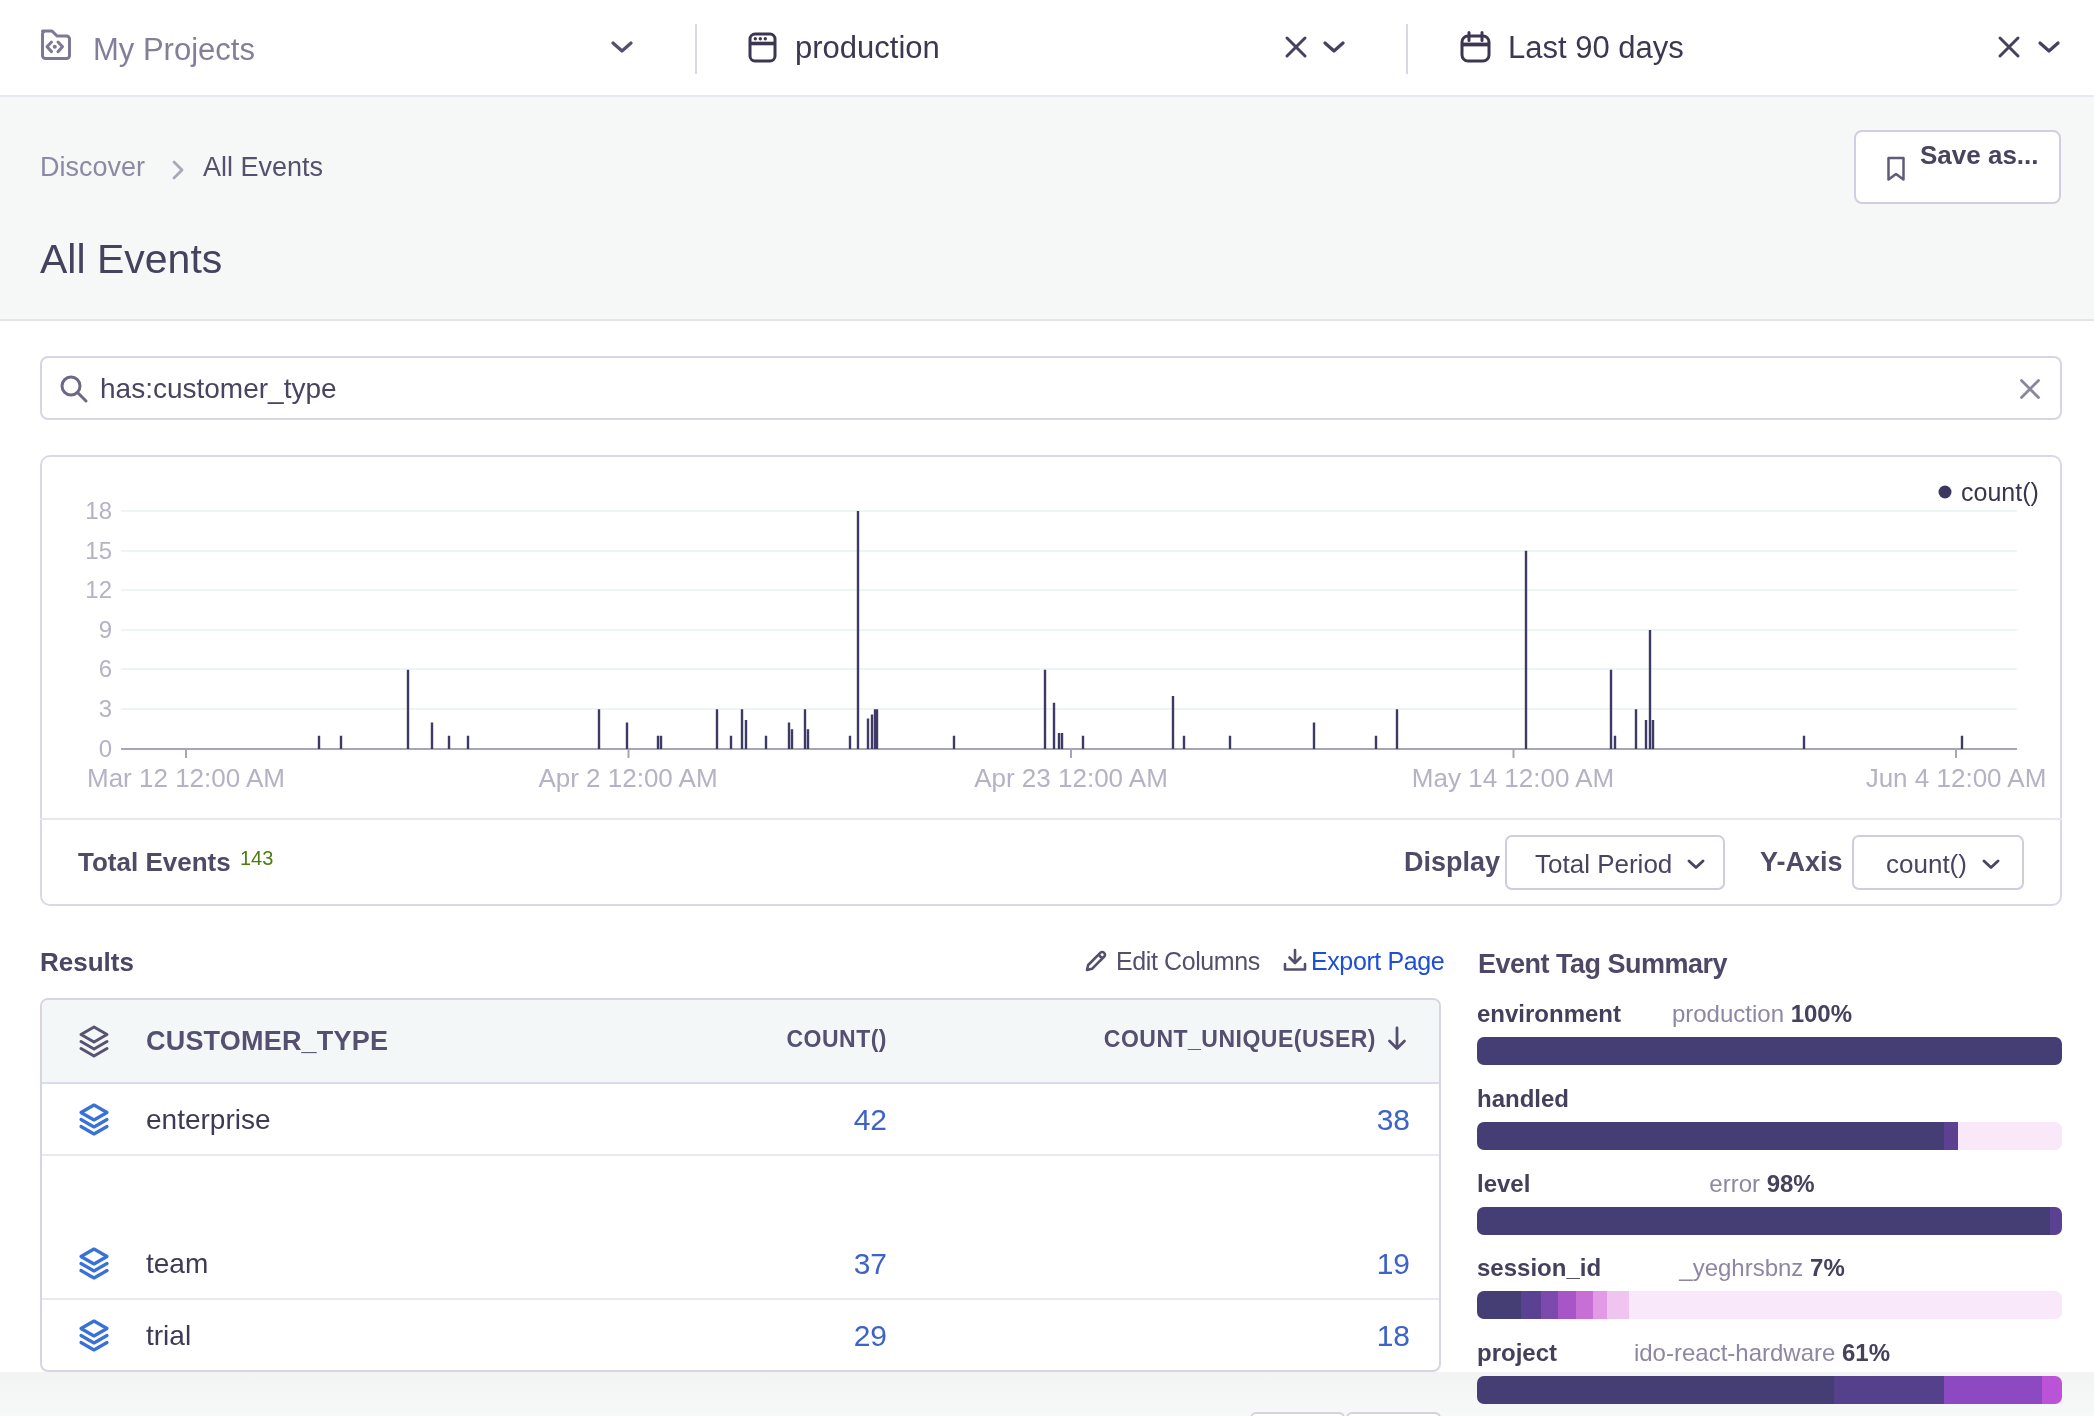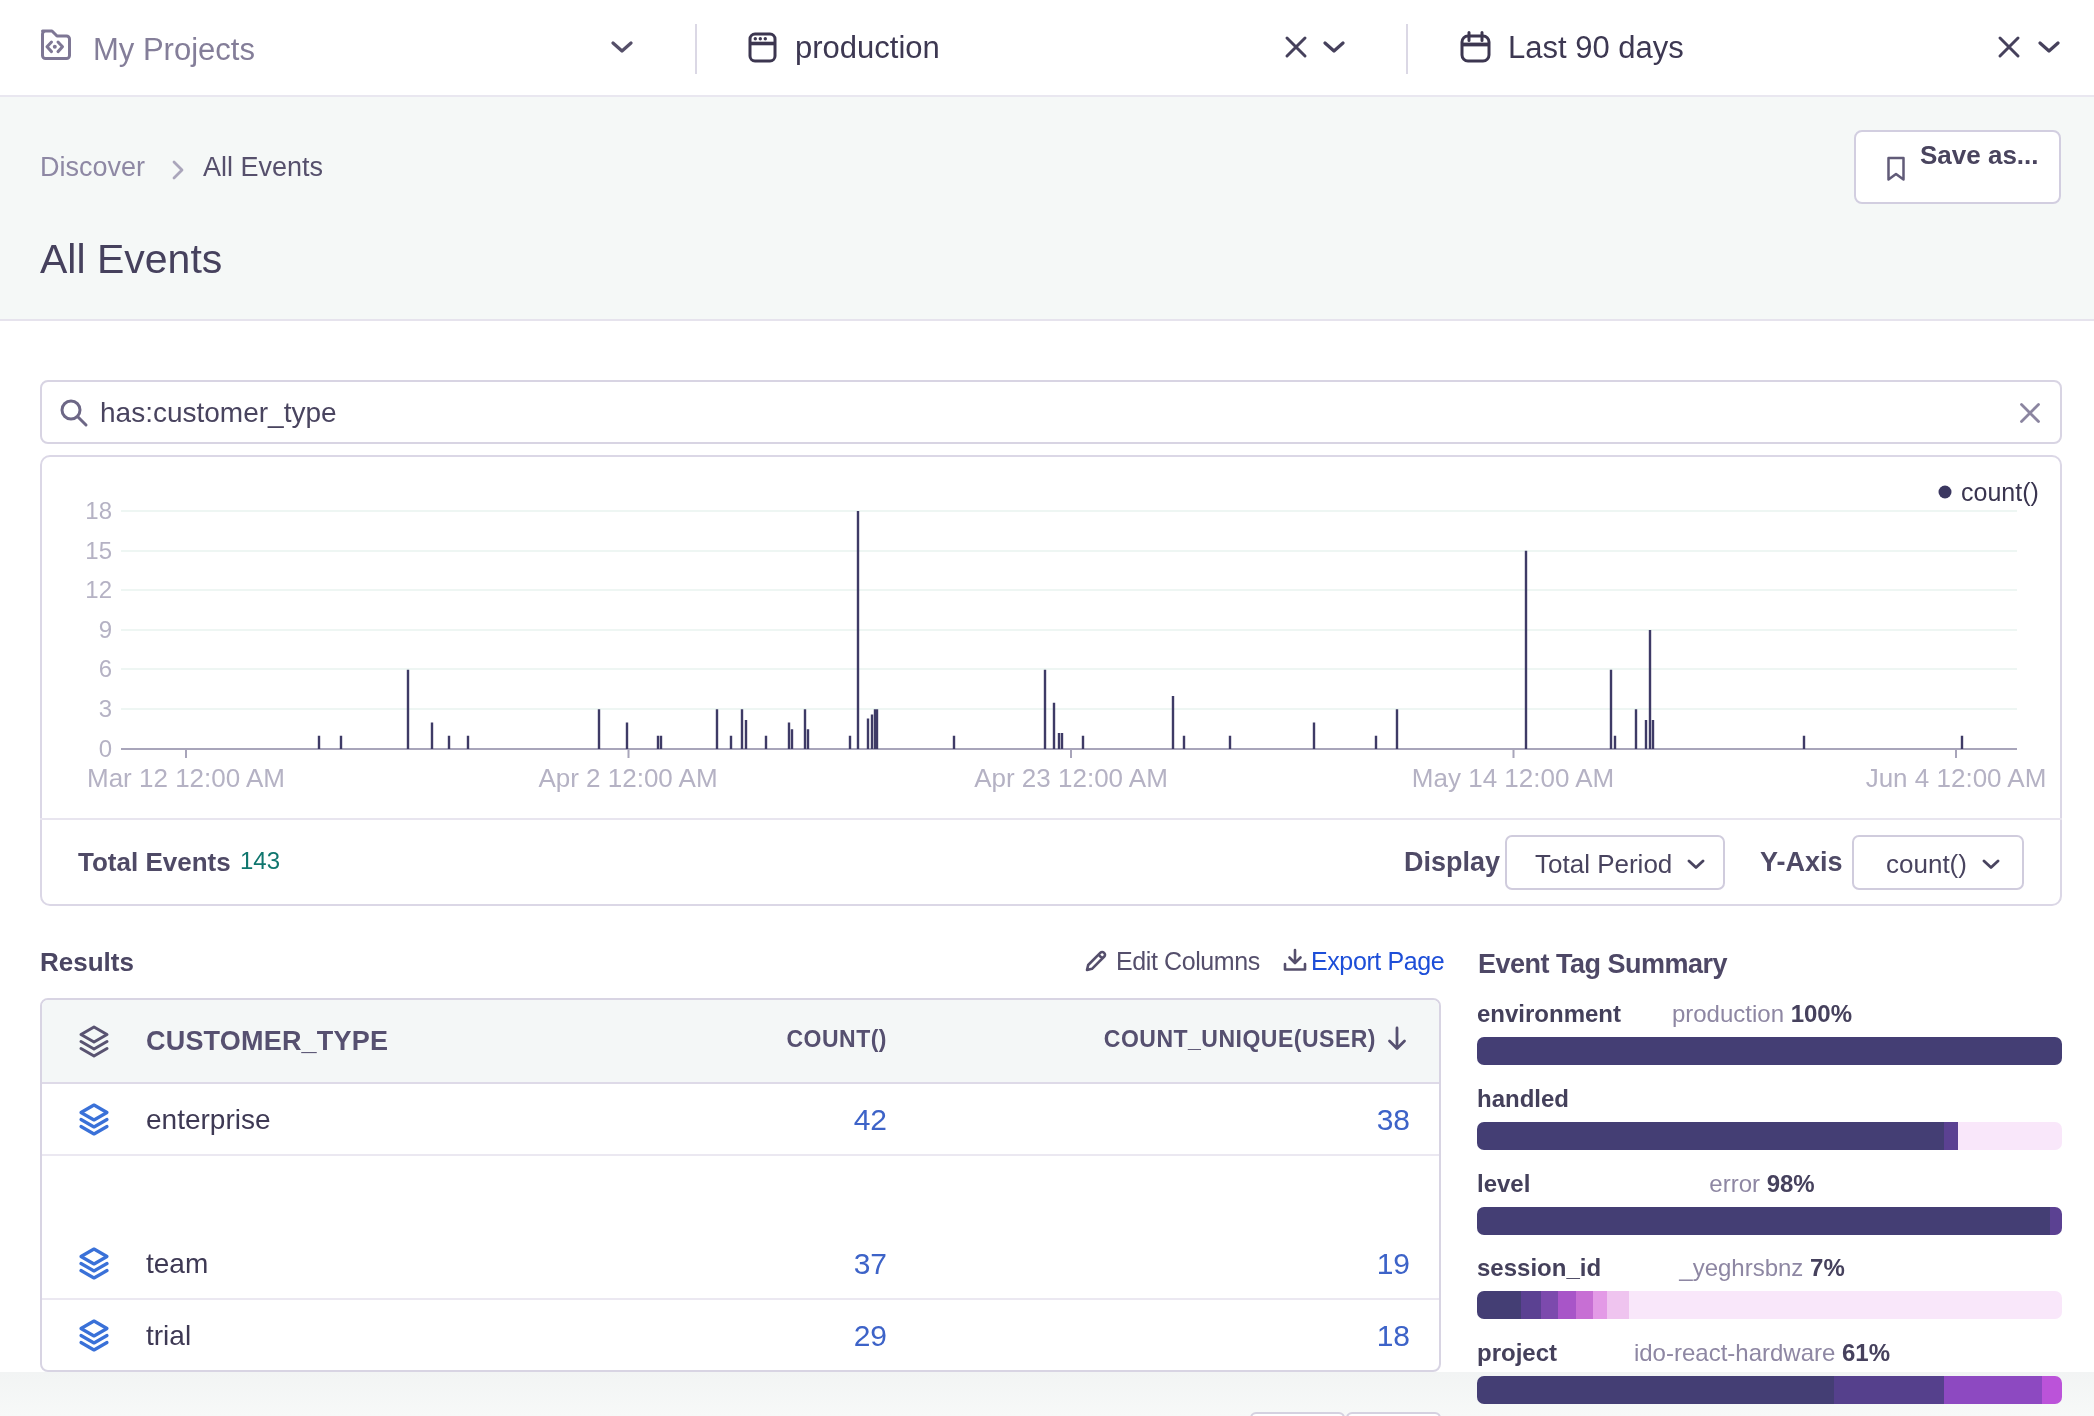--- a/index.html
+++ b/index.html
@@ -11,21 +11,21 @@
 
 #topbar { position:absolute; left:0; top:0; width:2094px; height:97px; background:#fff; border-bottom:2px solid #e9e7f0; }
 .tb-text-gray { color:#847e99; font-size:31px; }
 .tb-text-dark { color:#3d3852; font-size:31px; }
 .vdiv { position:absolute; top:24px; height:50px; width:2px; background:#dbd8e5; }
 
 
 #subhead { position:absolute; left:0; top:97px; width:2094px; height:224px; background:#f5f8f7; border-bottom:2px solid #e6e3ed; }
 
 
-#search { position:absolute; left:40px; top:356px; width:2022px; height:64px; border:2px solid #d8d4e3; border-radius:8px; background:#fff;margin-top:24px; }
+#search { position:absolute; left:40px; top:356px; width:2022px; height:64px; border:2px solid #d8d4e3; border-radius:8px; background:#fff; }
 
 
 #panel { position:absolute; left:40px; top:455px; width:2022px; height:451px; border:2px solid #dbd7e6; border-radius:10px; background:#fff; }
 #panelfoot { position:absolute; left:40px; top:818px; width:2022px; height:88px; border-top:2px solid #e8e5ef; }
 .btn { position:absolute; border:2px solid #d0ccdd; border-radius:7px; background:#fff; }
 
 
 #rtable { position:absolute; left:40px; top:998px; width:1401px; height:374px; border:2px solid #d8d4e3; border-radius:8px; background:#fff; overflow:hidden; }
 #thead { position:absolute; left:0; top:0; width:100%; height:84px; background:#f4f7f7; border-bottom:2px solid #dedae8; }
 .trow { position:absolute; left:0; width:100%; height:72px; border-bottom:2px solid #ebe8f1; }
@@ -149,21 +149,21 @@
       <text x="1916" y="332">Jun 4 12:00 AM</text>
     </g>
 
     <g stroke="#3e3a66" stroke-width="2.4">
         <path d="M279 294 v-13.2 M301 294 v-13.2 M368 294 v-79.3 M392 294 v-26.4 M409 294 v-13.2 M428 294 v-13.2 M559 294 v-39.7 M587 294 v-26.4 M618 294 v-13.2 M621 294 v-13.2 M677 294 v-39.7 M691 294 v-13.2 M702 294 v-39.7 M706 294 v-29.1 M726 294 v-13.2 M749 294 v-26.4 M752 294 v-19.8 M765 294 v-39.7 M768 294 v-19.8 M810 294 v-13.2 M818 294 v-238.0 M828 294 v-30.4 M832 294 v-34.4 M835 294 v-39.7 M837 294 v-39.7 M914 294 v-13.2 M1005 294 v-79.3 M1014 294 v-46.3 M1019 294 v-15.9 M1022 294 v-15.9 M1043 294 v-13.2 M1133 294 v-52.9 M1144 294 v-13.2 M1190 294 v-13.2 M1274 294 v-26.4 M1336 294 v-13.2 M1357 294 v-39.7 M1486 294 v-198.3 M1571 294 v-79.3 M1575 294 v-13.2 M1596 294 v-39.7 M1606 294 v-29.1 M1610 294 v-119.0 M1613 294 v-29.1 M1764 294 v-13.2 M1922 294 v-13.2"></path>
       </g>
   </svg>
 
   <div id="panelfoot">
     <span class="abs" style="left:38px;top:27px;font-size:26px;font-weight:bold;color:#4f4a66">Total Events</span>
-    <span class="abs" style="left:200px;top:27px;font-size:24px;color:#0f766e">143</span>
+    <span class="abs" style="left:200px;top:27px;font-size:20px;color:#4d7c0f">143</span>
     <span class="abs" style="left:1364px;top:27px;font-size:27px;font-weight:bold;color:#4f4a66">Display</span>
     <div class="btn" style="left:1465px;top:15px;width:220px;height:55px;">
       <span class="abs" style="left:28px;top:12px;font-size:26px;color:#49445f">Total Period</span>
       <svg class="abs" style="left:180px;top:22px" width="18" height="10" viewBox="0 0 18 10" fill="none" stroke="#49445f" stroke-width="2.8" stroke-linecap="round" stroke-linejoin="round">
           <path d="M2 2 l7 6.5 7-6.5"></path>
         </svg>
     </div>
     <span class="abs" style="left:1720px;top:27px;font-size:27px;font-weight:bold;color:#4f4a66">Y-Axis</span>
     <div class="btn" style="left:1812px;top:15px;width:172px;height:55px;">
       <span class="abs" style="left:32px;top:12px;font-size:26px;color:#49445f">count()</span>

